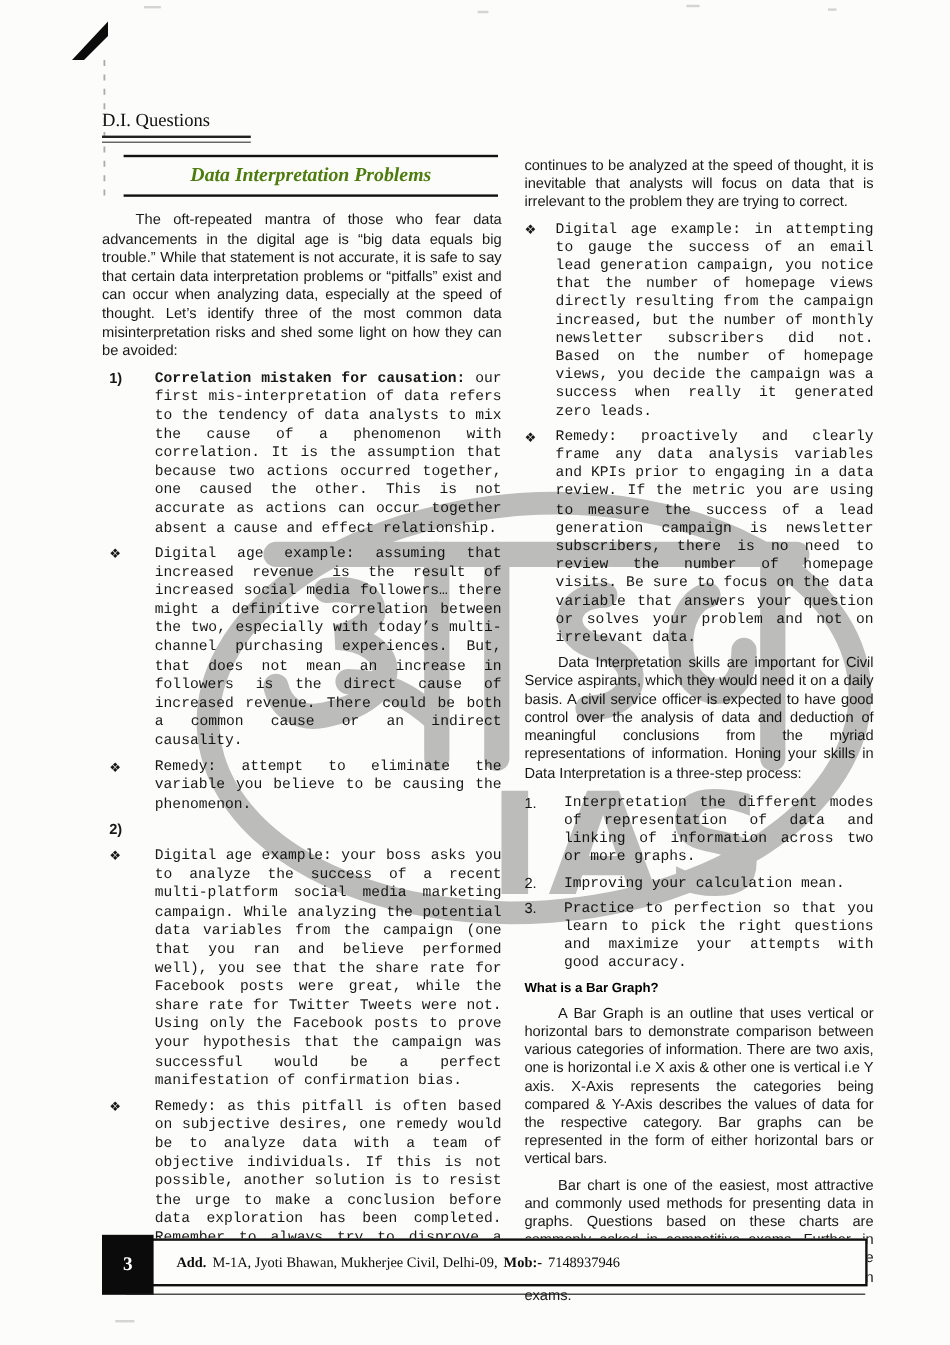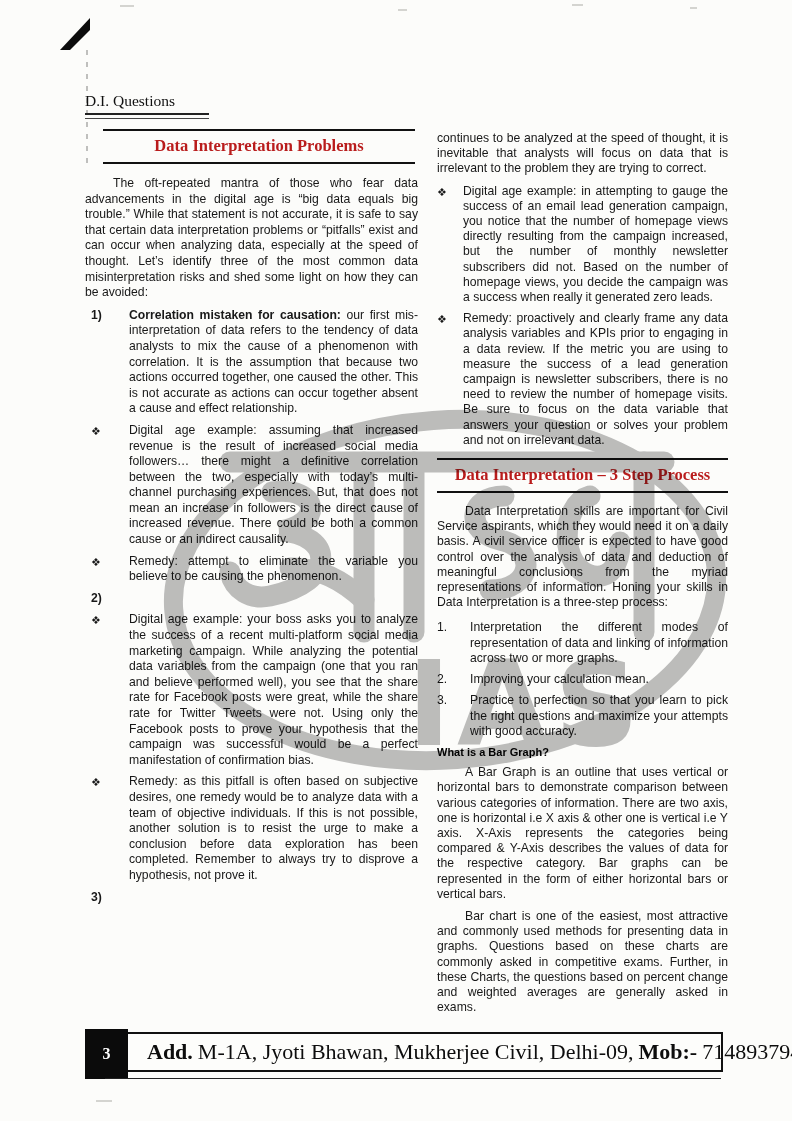--- a/index.html
+++ b/index.html
@@ -21,52 +21,52 @@
     margin-top:3px; width:124px; height:3px;
     border-top:2px solid #222; border-bottom:1px solid #444;
   }
   
   .col{position:absolute; text-align:justify; font-size:12.2px; z-index:1;}
   .col-left{left:85px; top:129px; width:333px; line-height:15.6px;}
   .col-right{left:437px; top:131px; width:291px; line-height:15.2px;}
   .section-head{
     border-top:2px solid #111; border-bottom:2px solid #111;
     text-align:center; font-family:"Liberation Serif", serif;
-    font-weight:bold; font-size:16.5px; color:#b91c1c;
-    padding:5px 0 6px 0; line-height:20px;
+    font-weight:bold; font-size:16.5px; color:#4d7c0f;
+    padding:5px 0 6px 0; line-height:20px;font-style:italic;
   }
   .col-left .section-head{margin:0 3px 12px 18px;}
   .col-right .section-head{margin:10px 0 11px 0;}
   p.body-para{margin:0 0 7px 0;}
   p.indent{text-indent:28px;}
   .li{display:flex; margin:0 0 6px 0;}
   .li .marker{flex:0 0 aupx; font-weight:bold;}
   .col-left .li .marker{flex:0 0 44px; padding-left:6px; box-sizing:border-box;}
   .col-right .li .marker{flex:0 0 26px; font-weight:normal;}
   .col-right .li.step .marker{flex:0 0 33px; font-weight:normal;}
   .li .marker.bullet{font-weight:normal; font-size:11px; padding-top:1px;}
-  .li .li-text{flex:1 1 auto;}
+  .li .li-text{flex:1 1 auto;font-family:Liberation Mono, monospace;}
   .lead{font-weight:bold;}
   .subhead{
     font-weight:bold; font-size:11px; text-align:left;
     margin:4px 0 5px 0; color:#000;
   }
   .spacer-para{margin-top:13px;}
   
   .stamp{
     position:absolute; left:152px; top:400px; width:586px; height:382px;
     z-index:2; opacity:.5; mix-blend-mode:multiply; pointer-events:none;
   }
   
   .footer{position:absolute; left:85px; top:1029px; width:638px; height:46px; z-index:3;}
   .footer .addr-box{
     position:absolute; left:0; top:3px; right:0; height:40px;
     border:2px solid #111; background:#fdfdfb;
     display:flex; align-items:center; padding-left:60px; box-sizing:border-box;
-    font-family:"Liberation Serif", serif; font-size:22px; color:#0d0d0d;
+    font-family:"Liberation Serif", serif; font-size:12px; color:#0d0d0d;
     white-space:nowrap;
   }
   .footer .under-rule{
     position:absolute; left:20px; right:2px; top:49px; height:0;
     border-top:1.5px solid #222;
   }
   .page-num{
     position:absolute; left:0; top:0; width:43px; height:50px;
     background:#0b0b0b; color:#fff; display:flex; align-items:center; justify-content:center;
     font-family:"Liberation Serif", serif; font-weight:bold; font-size:16px;
@@ -149,21 +149,20 @@
 
     <div class="li">
       <span class="marker bullet">❖</span>
       <span class="li-text">Digital age example: in attempting to gauge the success of an email lead generation campaign, you notice that the number of homepage views directly resulting from the campaign increased, but the number of monthly newsletter subscribers did not. Based on the number of homepage views, you decide the campaign was a success when really it generated zero leads.</span>
     </div>
     <div class="li">
       <span class="marker bullet">❖</span>
       <span class="li-text">Remedy: proactively and clearly frame any data analysis variables and KPIs prior to engaging in a data review. If the metric you are using to measure the success of a lead generation campaign is newsletter subscribers, there is no need to review the number of homepage visits. Be sure to focus on the data variable that answers your question or solves your problem and not on irrelevant data.</span>
     </div>
 
-    <div class="section-head">Data Interpretation – 3 Step Process</div>
 
     <p class="body-para indent">Data Interpretation skills are important for Civil Service aspirants, which they would need it on a daily basis. A civil service officer is expected to have good control over the analysis of data and deduction of meaningful conclusions from the myriad representations of information. Honing your skills in Data Interpretation is a three-step process:</p>
 
     <div class="li step" style="margin-top:10px;">
       <span class="marker">1.</span>
       <span class="li-text">Interpretation the different modes of representation of data and linking of information across two or more graphs.</span>
     </div>
     <div class="li step">
       <span class="marker">2.</span>
       <span class="li-text">Improving your calculation mean.</span>

